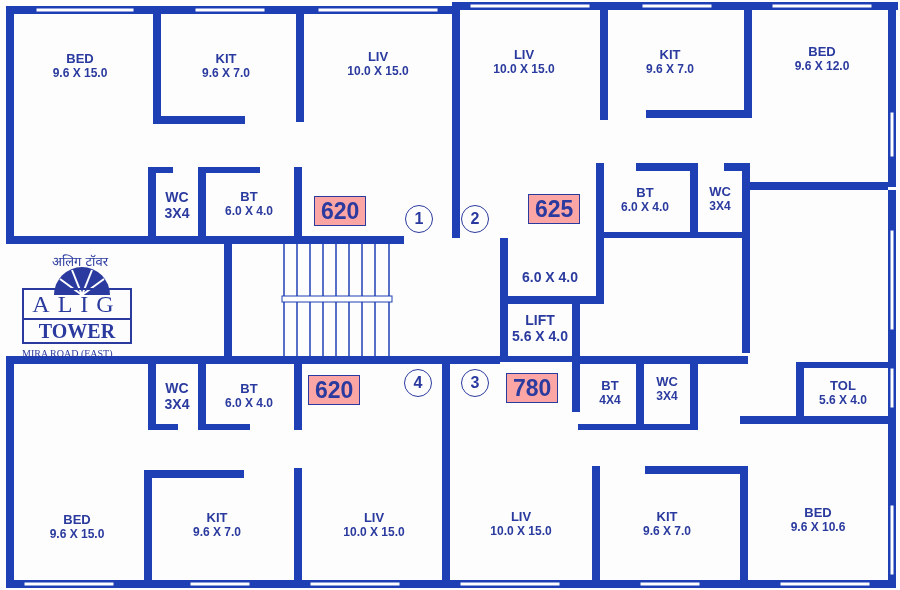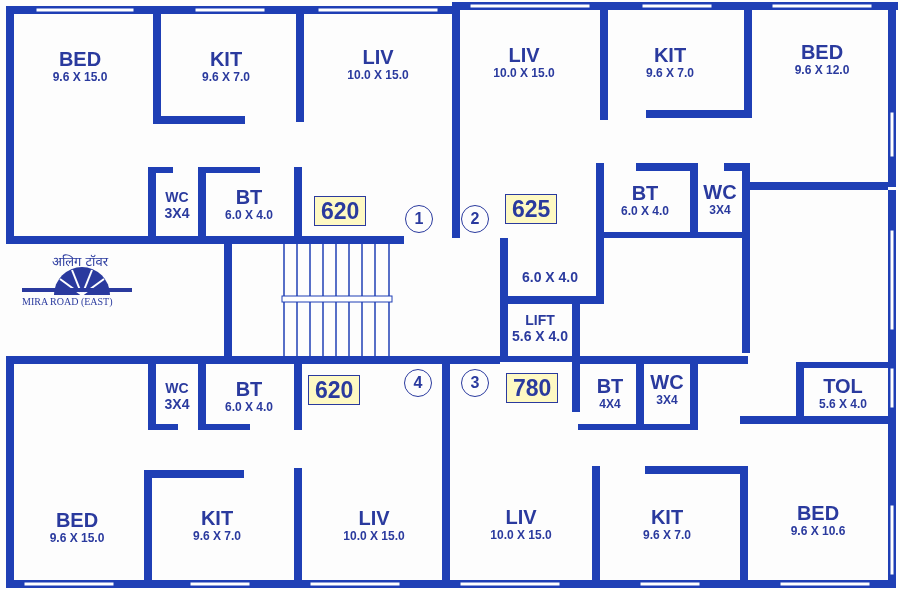--- a/index.html
+++ b/index.html
@@ -1,24 +1,24 @@
 <!DOCTYPE html>
 <html><head>
 <meta charset="utf-8">
 <style>
   html,body{margin:0;padding:0;background:#fff;}
   #plan{position:relative;width:900px;height:590px;overflow:hidden;background:#fdfdfd;font-family:"Liberation Sans",sans-serif;}
   svg{position:absolute;left:0;top:0;}
   .w{fill:#1f3fb5;}
   .win{fill:#fff;stroke:#1f3fb5;stroke-width:1;}
   .lbl{position:absolute;color:#2a3a9e;text-align:center;font-weight:bold;line-height:1.15;white-space:nowrap;transform:translate(-50%,-50%);}
-  .lbl .n{font-size:20px;display:block;}
+  .lbl .n{font-size:13px;display:block;}
   .lbl .d{font-size:12px;display:block;}
   .sm .n,.sm .d{font-size:14px;}
-  .flat{position:absolute;border:1.5px solid #2a3a9e;color:#2a3a9e;font-weight:bold;font-size:23px;padding:0 6px;background:#fef9c3;line-height:28px;font-family:"Liberation Sans",sans-serif;}
+  .flat{position:absolute;border:1.5px solid #2a3a9e;color:#2a3a9e;font-weight:bold;font-size:23px;padding:0 6px;background:#fca5a5;line-height:28px;font-family:"Liberation Sans",sans-serif;}
   .circ{position:absolute;width:26px;height:26px;border:1.5px solid #2a3a9e;border-radius:50%;color:#2a3a9e;font-size:16px;text-align:center;line-height:26px;font-weight:bold;}
   .logo{position:absolute;left:22px;top:252px;width:110px;color:#2a3a9e;text-align:center;}
   .logo .hindi{font-size:13px;font-family:"DejaVu Sans",sans-serif;display:block;margin-left:6px;}
   .logo .box{border:2px solid #2a3a9e;margin-top:18px;}
   .logo .alig{font-family:"Liberation Serif",serif;font-size:24px;letter-spacing:8px;border-bottom:2px solid #2a3a9e;line-height:28px;}
   .logo .tower{font-family:"Liberation Serif",serif;font-size:20px;font-weight:bold;line-height:22px;}
   .logo .loc{font-family:"Liberation Serif",serif;font-size:10px;font-weight:normal;margin-top:4px;text-align:left;}
   .wheel{position:absolute;left:52px;top:265px;}
 </style>
 </head>
@@ -126,26 +126,28 @@
   <g stroke="#fff" stroke-width="2">
         <line x1="30" y1="30" x2="8" y2="14"></line>
         <line x1="30" y1="30" x2="20" y2="5"></line>
         <line x1="30" y1="30" x2="40" y2="5"></line>
         <line x1="30" y1="30" x2="52" y2="14"></line>
       </g>
 </svg>
 <div class="logo">
   <span class="hindi">अलिग टॉवर</span>
   <div class="box">
+    <div class="alig">ALIG</div>
+    <div class="tower">TOWER</div>
   </div>
   <div class="loc">MIRA ROAD (EAST)</div>
 </div>
 
 <div class="flat" style="left:314px;top:196px;">620</div>
-<div class="flat" style="left:505px;top:194px;text-align:center;">625</div>
+<div class="flat" style="left:528px;top:194px;text-align:center;">625</div>
 <div class="flat" style="left:506px;top:373px;">780</div>
 <div class="flat" style="left:308px;top:375px;">620</div>
 <div class="circ" style="left:405px;top:205px;">1</div>
 <div class="circ" style="left:461px;top:205px;">2</div>
 <div class="circ" style="left:461px;top:369px;">3</div>
 <div class="circ" style="left:404px;top:369px;">4</div>
 
 <div class="lbl" style="left:80px;top:66px">
       <span class="n">BED</span>
       <span class="d">9.6 X 15.0</span>

